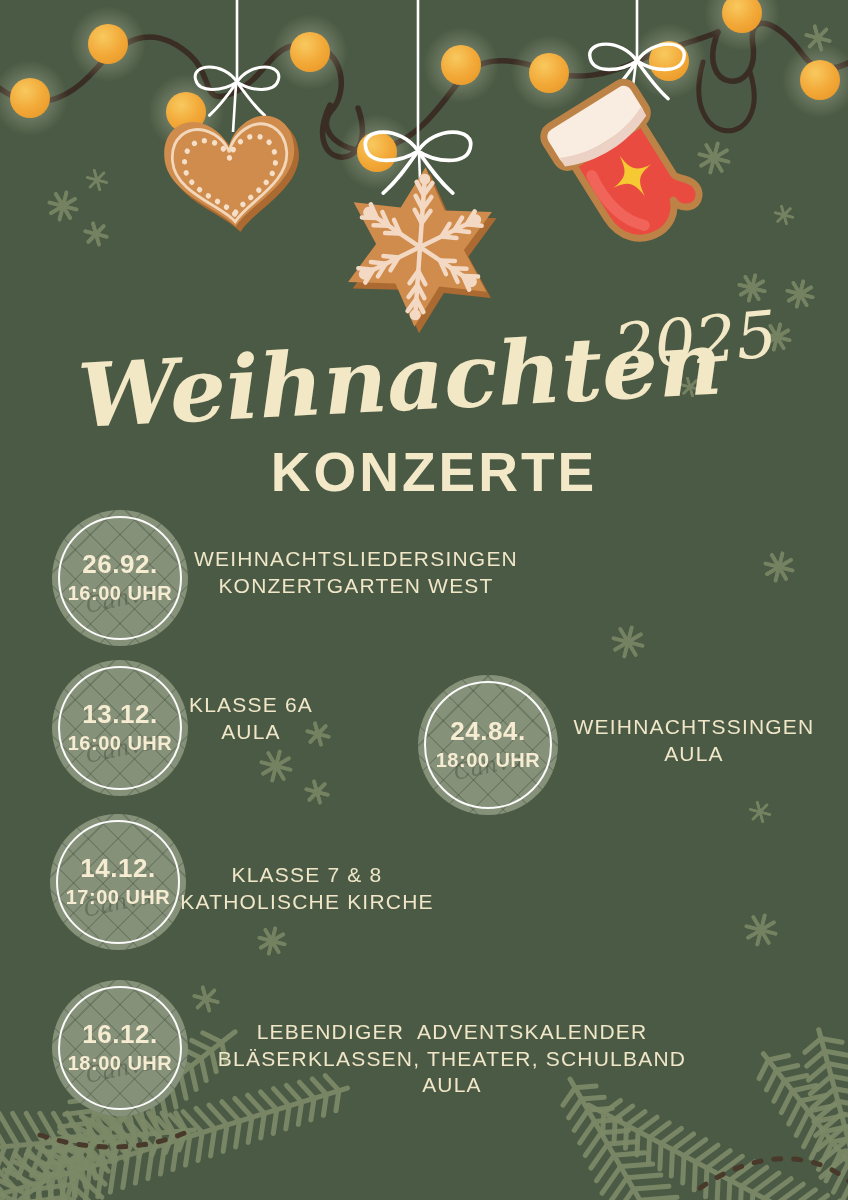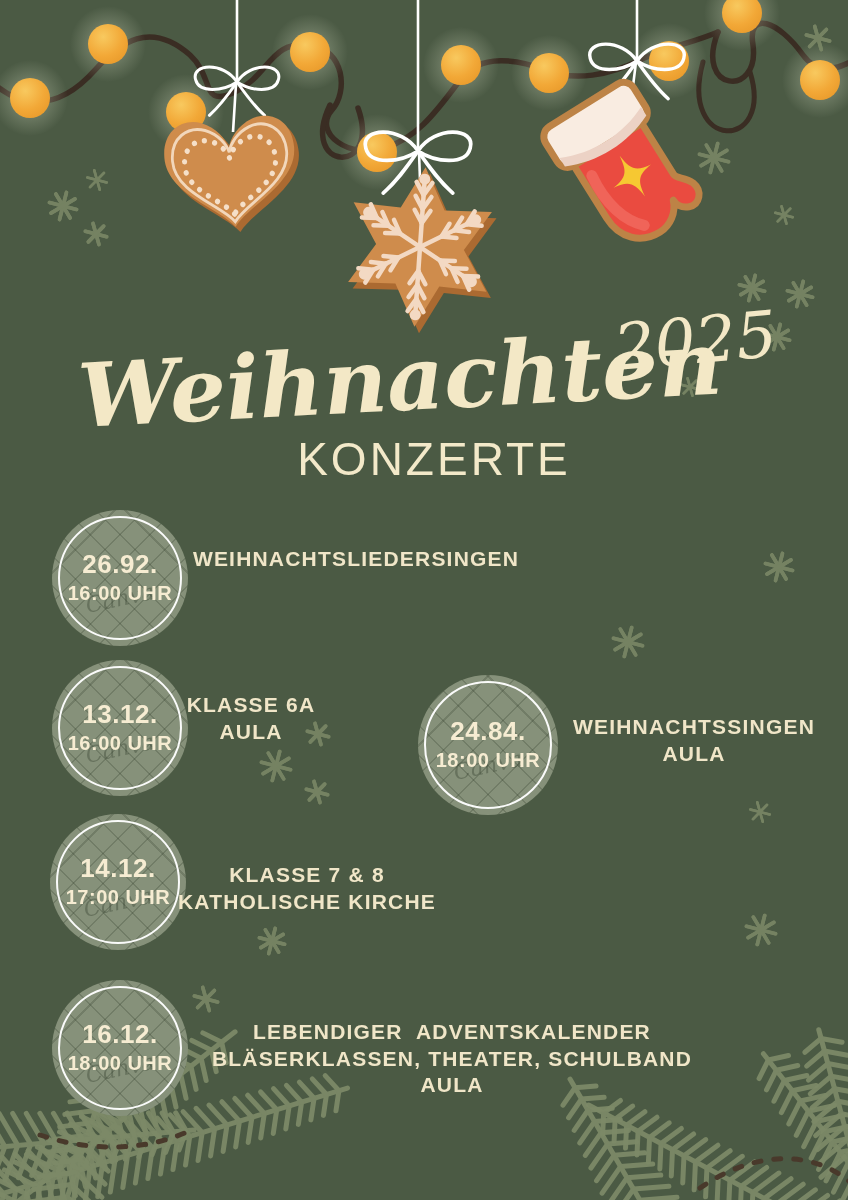--- a/index.html
+++ b/index.html
@@ -6,38 +6,38 @@
   .poster{position:relative;width:848px;height:1200px;margin:0 auto;background:#4b5a44;overflow:hidden;
           font-family:"Liberation Sans",sans-serif;}
   .deco{position:absolute;left:0;top:0;width:848px;height:1200px;display:block;}
 
   .title-script{position:absolute;left:78px;top:280px;width:500px;text-align:center;
     font-family:"DejaVu Serif",serif;font-style:italic;font-size:88px;line-height:1;
     color:#f3e8c6;transform:rotate(-3deg);}
   .title-year{position:absolute;left:614px;top:304px;font-family:"DejaVu Serif",serif;font-style:italic;
     font-size:64px;color:#f3e8c6;transform:rotate(-5deg);}
   .subtitle{position:absolute;left:134px;top:394px;width:600px;text-align:center;
-    font-weight:400;font-size:46px;letter-spacing:3px;color:#f3e9c9;}
+    font-weight:700;font-size:55px;letter-spacing:3px;color:#f3e9c9;}
 
   .badge{position:absolute;width:136px;height:136px;border-radius:50%;
     background-color:#86917a;
     background-image:
       repeating-linear-gradient(45deg,rgba(40,52,34,.22) 0 1.5px,transparent 1.5px 21px),
       repeating-linear-gradient(-45deg,rgba(40,52,34,.22) 0 1.5px,transparent 1.5px 21px);}
   .badge::before{content:'';position:absolute;inset:6px;border:2.5px solid rgba(255,255,255,.96);border-radius:50%;}
   .badge-text{position:absolute;inset:0;display:flex;flex-direction:column;align-items:center;justify-content:center;
     color:#f6ecd2;font-weight:700;letter-spacing:.5px;z-index:2;}
   .badge .date{font-size:26px;line-height:30px;}
   .badge .time{font-size:20px;line-height:29px;}
   .badge .wm{position:absolute;left:0;right:0;top:56%;text-align:center;z-index:1;
     font-family:"DejaVu Serif",serif;font-style:italic;font-size:22px;color:#2f3b2a;opacity:.35;
     transform:rotate(-12deg);}
 
   .event-lines{position:absolute;text-align:center;color:#f0e6c8;
-    font-size:21px;line-height:26.5px;letter-spacing:1.2px;font-weight:bold;}
+    font-size:21px;line-height:26.5px;letter-spacing:1.2px;}
   .event-lines div{white-space:pre-wrap;}
 
   #e1{left:186px;top:546px;width:340px;}
   #e2{left:151px;top:692px;width:200px;}
   #e3{left:554px;top:714px;width:280px;}
   #e4{left:167px;top:862px;width:280px;}
   #e5{left:192px;top:1019px;width:520px;}
 
   #b1{left:52px;top:510px;}
   #b2{left:52px;top:660px;}
@@ -747,20 +747,21 @@
   <div class="badge" id="b5">
     <span class="wm">Canva</span>
     <div class="badge-text">
         <span class="date">16.12.</span>
         <span class="time">18:00 UHR</span>
       </div>
   </div>
 
   <div class="event-lines" id="e1">
     <div>WEIHNACHTSLIEDERSINGEN</div>
+    <div>KONZERTGARTEN WEST</div>
   </div>
   <div class="event-lines" id="e2">
     <div>KLASSE 6A</div>
     <div>AULA</div>
   </div>
   <div class="event-lines" id="e3">
     <div>WEIHNACHTSSINGEN</div>
     <div>AULA</div>
   </div>
   <div class="event-lines" id="e4">

